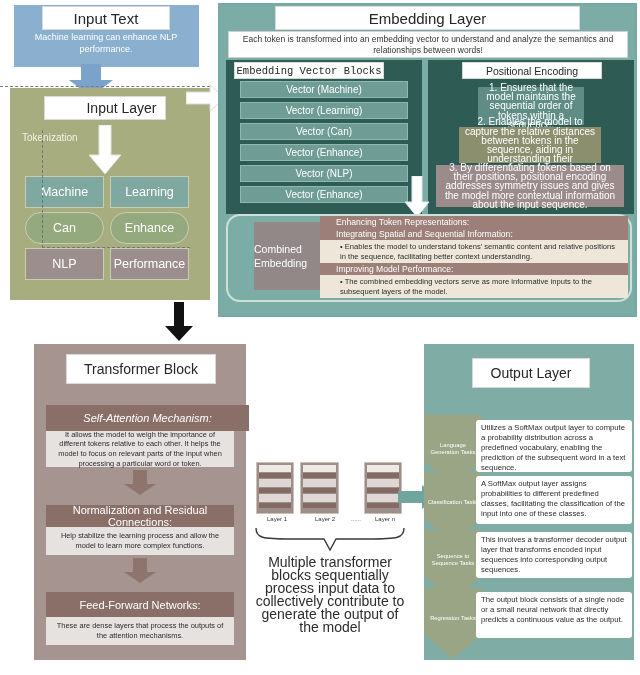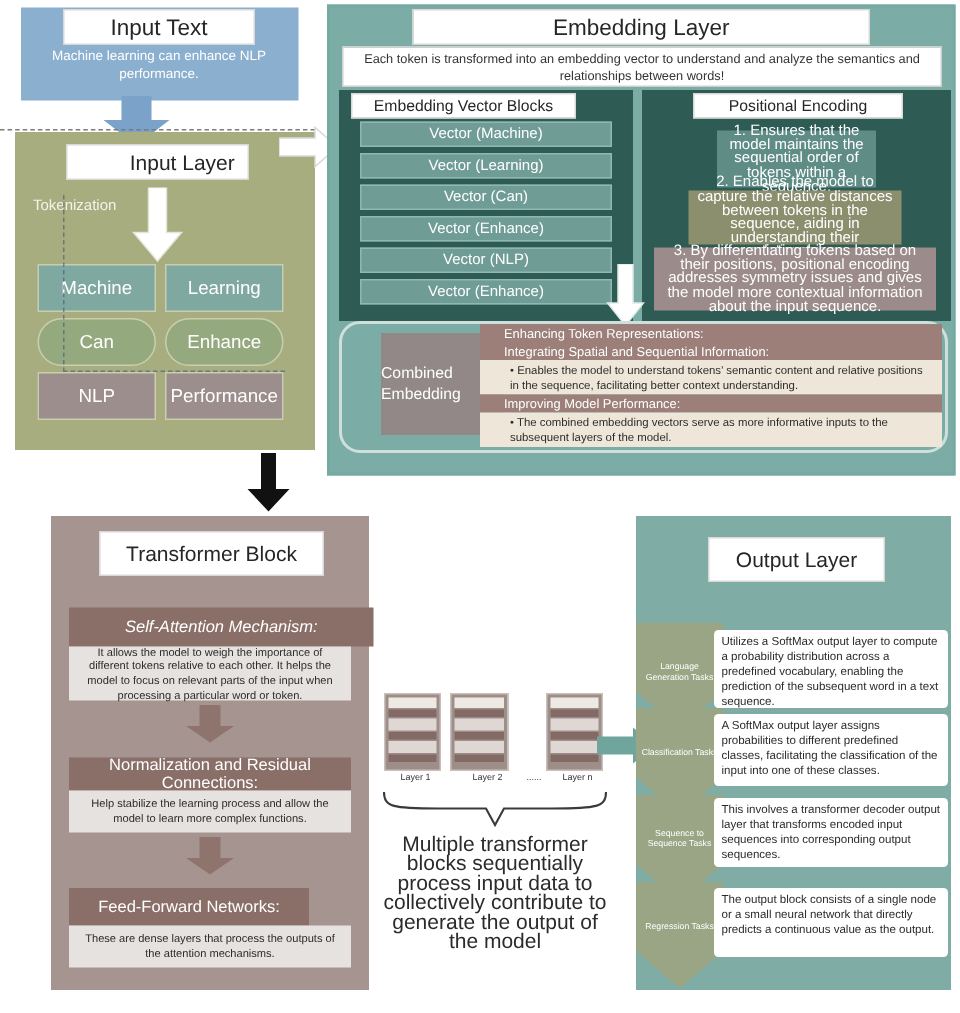--- a/index.html
+++ b/index.html
@@ -29,21 +29,21 @@
   
   #embedding-panel{left:218px;top:3px;width:419px;height:314px;background:#7bada6;
      border:2px solid #76a9a2;}
   #embedding-title{left:275px;top:6px;width:305px;height:24px;font-size:15px;}
   #embedding-desc{left:228px;top:31px;width:400px;height:27px;background:#ffffff;
      border:1px solid #cfcfcf;font-size:8.5px;text-align:center;color:#333;
      line-height:11px;display:flex;align-items:center;justify-content:center;padding:0 6px;}
   .inner-dark{background:#2f5b55;}
   #evb-box{left:226px;top:60px;width:196px;height:154px;}
   #pe-box{left:428px;top:60px;width:206px;height:154px;}
-  #evb-title{left:234px;top:62px;width:150px;height:17px;font-size:10.5px;}
+  #evb-title{left:234px;top:62px;width:150px;height:17px;font-size:10.5px;font-family:Liberation Mono, monospace;}
   #pe-title{left:462px;top:62px;width:140px;height:17px;font-size:10.5px;}
   .vec{background:#6f9c95;border:1px solid #8fb8b1;color:#ffffff;font-size:10px;
      display:flex;align-items:center;justify-content:center;}
   .pe-item{color:#ffffff;font-size:10px;line-height:9.2px;text-align:center;
      display:flex;align-items:center;justify-content:center;padding:2px 4px;}
   .pe-1{background:#5f8d86;}
   .pe-2{background:#8b8f6e;}
   .pe-3{background:#9b8b8a;}
   
   #arrow-embed-down{left:404px;top:176px;width:26px;height:42px;}
@@ -168,21 +168,21 @@
 <svg class="abs brown-arrow" style="left:123px;top:470px;" viewBox="0 0 34 26">
   <polygon points="10,0 24,0 24,14 33,14 17,25 1,14 10,14" fill="#8f746d"></polygon>
 </svg>
 
 <div class="abs tb-head" style="left:46px;top:505px;width:188px;height:22px;">Normalization and Residual Connections:</div>
 <div class="abs tb-body" style="left:46px;top:527px;width:188px;height:28px;">Help stabilize the learning process and allow the model to learn more complex functions.</div>
 <svg class="abs brown-arrow" style="left:123px;top:558px;" viewBox="0 0 34 26">
   <polygon points="10,0 24,0 24,14 33,14 17,25 1,14 10,14" fill="#8f746d"></polygon>
 </svg>
 
-<div class="abs tb-head" style="left:46px;top:592px;width:160px;height:25px;">Feed-Forward Networks:</div>
+<div class="abs tb-head" style="left:46px;top:592px;width:188px;height:25px;">Feed-Forward Networks:</div>
 <div class="abs tb-body" style="left:46px;top:617px;width:188px;height:28px;">These are dense layers that process the outputs of the attention mechanisms.</div>
 
 <div class="abs" id="mini-row" style="display:flex;align-items:flex-start;gap:6px;">
   <div class="mini">
     <div class="mini-t"></div>
     <div class="mini-h"></div>
     <div class="mini-b"></div>
     <div class="mini-h"></div>
     <div class="mini-b"></div>
     <div class="mini-h"></div>

